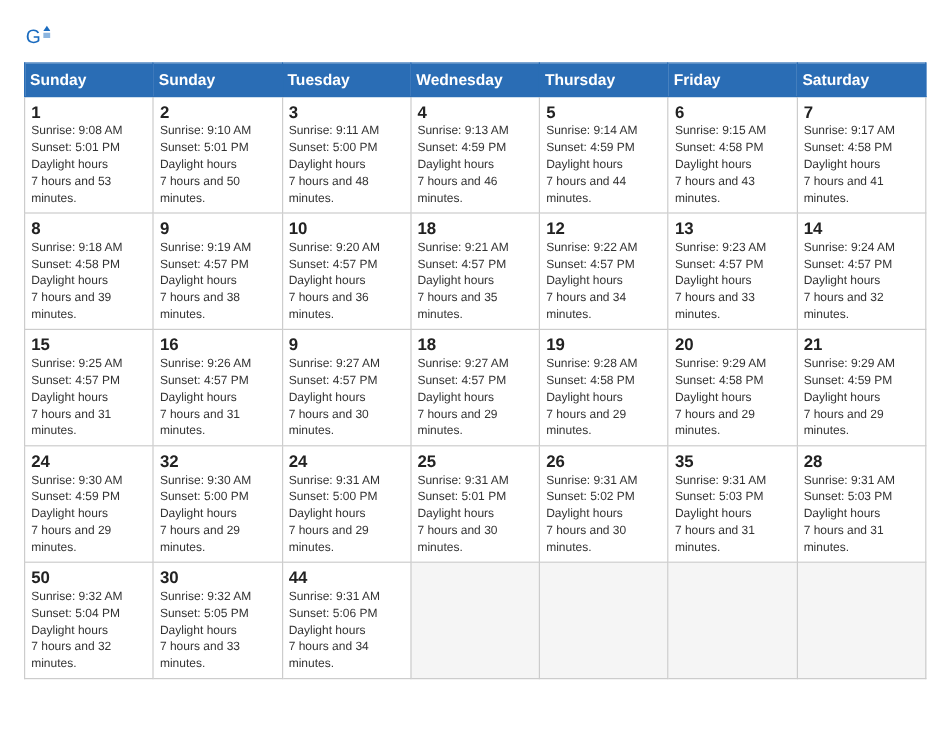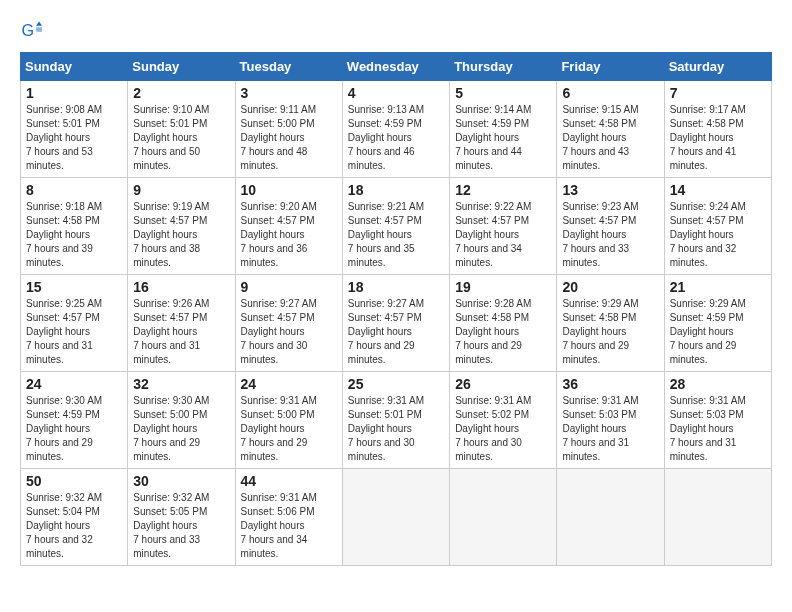--- a/index.html
+++ b/index.html
@@ -345,21 +345,21 @@
         <td>
         <span class="day-number">26</span>
         <div class="day-info">
           Sunrise: 9:31 AM<br>
           Sunset: 5:02 PM<br>
           Daylight hours<br>
           7 hours and 30 minutes.
         </div>
       </td>
         <td>
-        <span class="day-number">36</span>
+        <span class="day-number">35</span>
         <div class="day-info">
           Sunrise: 9:31 AM<br>
           Sunset: 5:03 PM<br>
           Daylight hours<br>
           7 hours and 31 minutes.
         </div>
       </td>
         <td>
         <span class="day-number">28</span>
         <div class="day-info">

